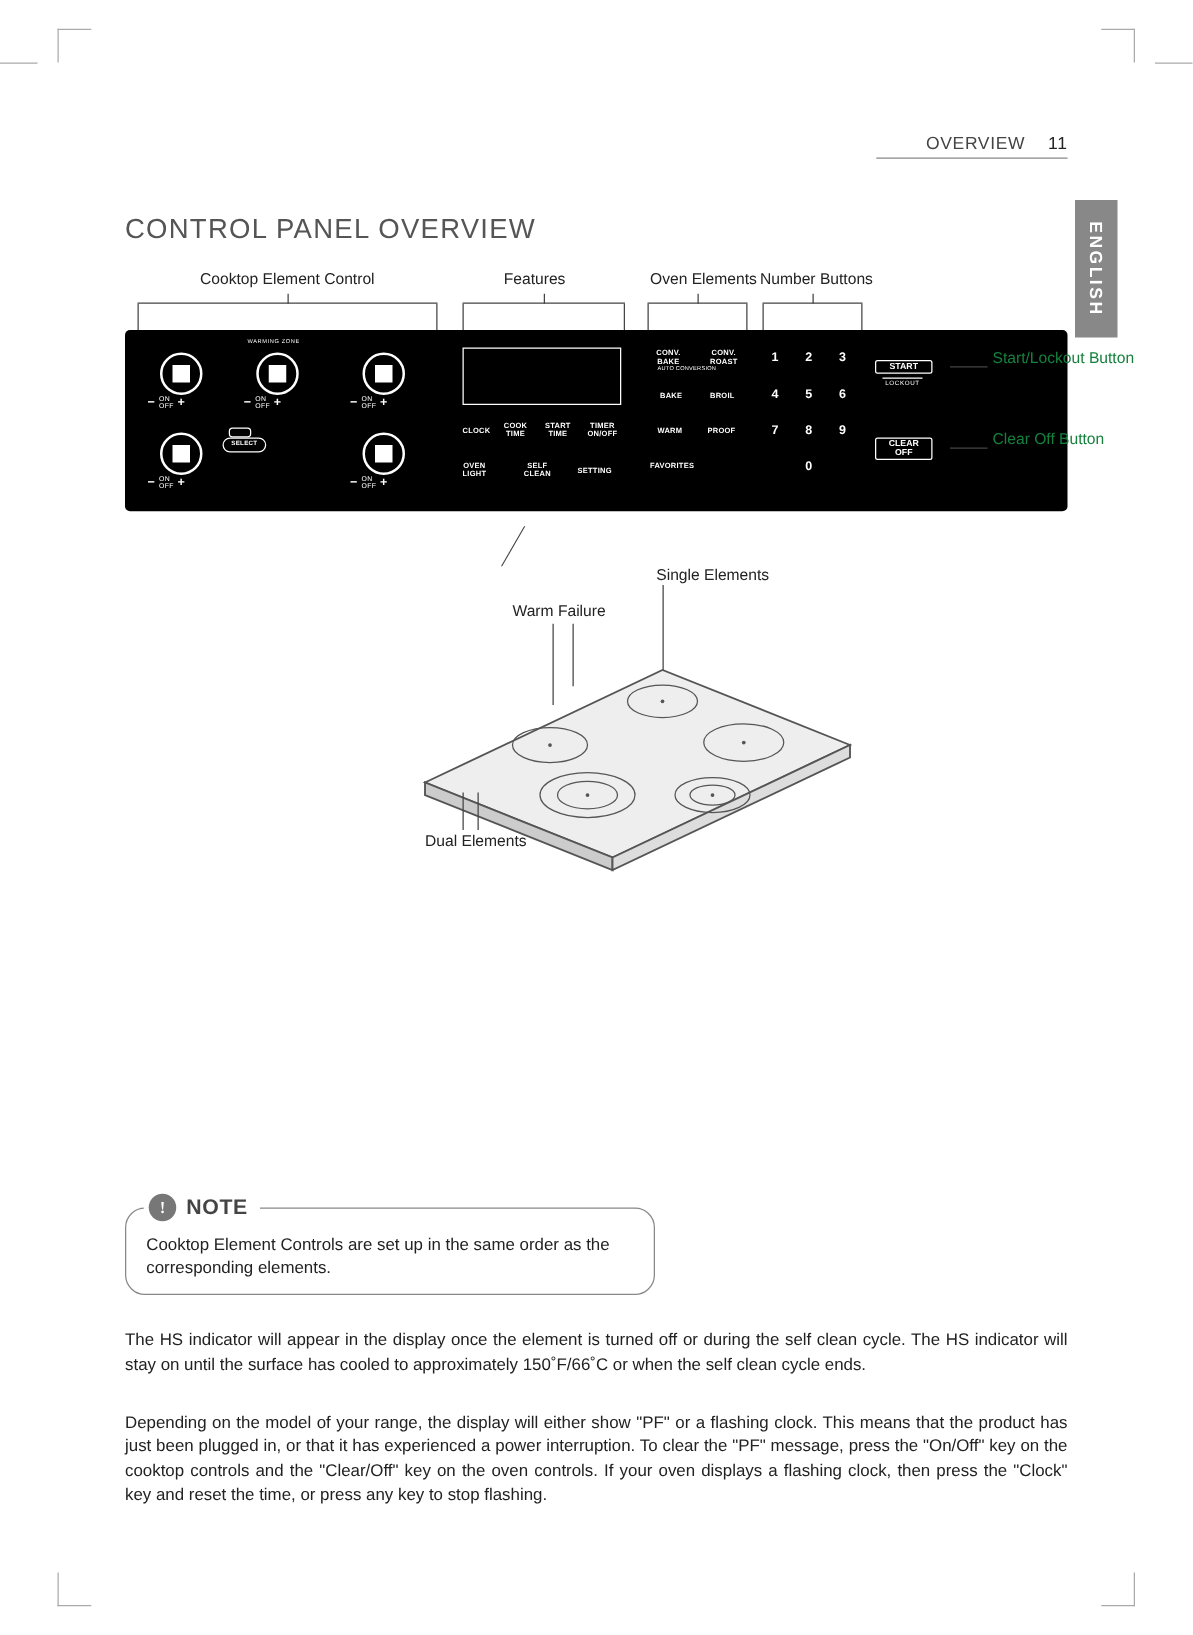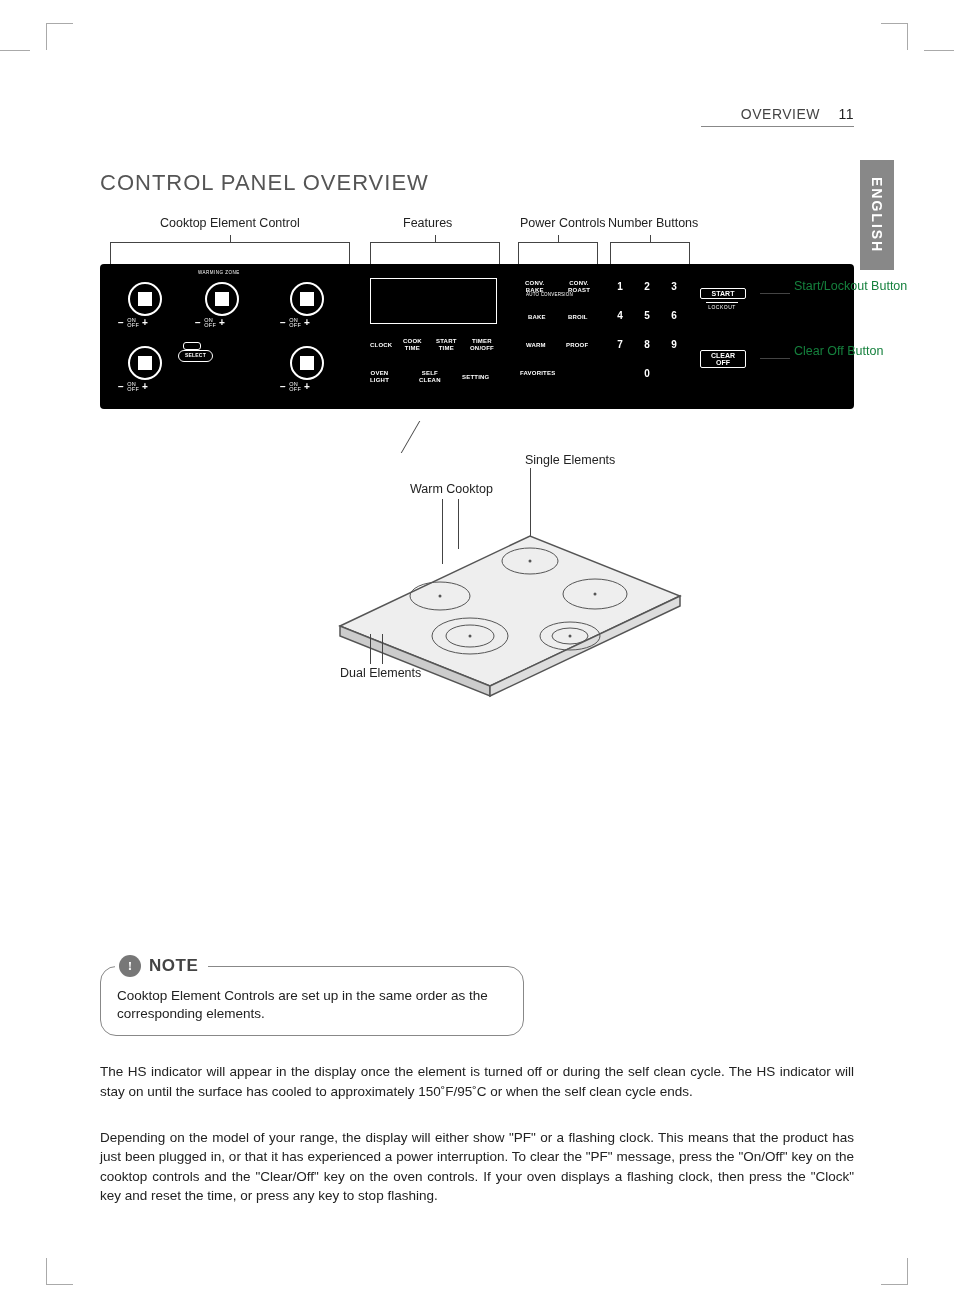--- a/index.html
+++ b/index.html
@@ -197,21 +197,21 @@
   <div class="sidetab">
     <span>ENGLISH</span>
   </div>
 
   <h1 class="title">CONTROL PANEL OVERVIEW</h1>
 
   <div class="diagram">
     <div class="label-row">
       <span style="left:60px">Cooktop Element Control</span>
       <span style="left:303px">Features</span>
-      <span style="left:420px">Power Controls</span>
+      <span style="left:420px">Oven Elements</span>
       <span style="left:508px">Number Buttons</span>
     </div>
 
     <div class="bracket" style="left:10px; width:240px; top:26px;">
       <div class="center-up"></div>
       <div class="down" style="left:0; height:22px;"></div>
       <div class="down" style="right:0; height:22px;"></div>
     </div>
     <div class="bracket" style="left:270px; width:130px; top:26px;">
       <div class="center-up"></div>
@@ -303,21 +303,21 @@
 
       <div style="position:absolute; left:98px; top:6px; font-size:4.5px; color:#fff; letter-spacing:0.5px;">WARMING ZONE</div>
     </div>
 
     <div class="leader" style="left:660px; top:77px; width:30px;"></div>
     <div class="rlabel" style="left:694px; top:63px; width:120px;">Start/Lockout Button</div>
     <div class="leader" style="left:660px; top:142px; width:30px;"></div>
     <div class="rlabel" style="left:694px; top:128px; width:120px;">Clear Off Button</div>
 
     <div class="ctlabel" style="left:425px; top:237px;">Single Elements</div>
-    <div class="ctlabel" style="left:310px; top:266px;">Warm Cooktop</div>
+    <div class="ctlabel" style="left:310px; top:266px;">Warm Failure</div>
 
     <div class="vleader" style="left:342px; top:283px; height:65px;"></div>
     <div class="vleader" style="left:358px; top:283px; height:50px;"></div>
     <div class="vleader" style="left:430px; top:252px; height:75px;"></div>
     <div class="leader" style="left:430px; top:252px; width:0;"></div>
     <div class="vleader" style="left:310px; top:205px; height:32px; transform:skewX(-30deg);"></div>
 
     <div class="cooktop">
       <svg viewBox="0 0 420 210">
         <polygon points="70,120 260,30 410,90 220,180" fill="#eee" stroke="#555" stroke-width="1.5"></polygon>
@@ -347,20 +347,20 @@
 
   <div class="notebox">
     <div class="tab">
       <span class="noteicon">!</span>
       <span class="notetitle">NOTE</span>
     </div>
     <span>Cooktop Element Controls are set up in the same order as the corresponding elements.</span>
   </div>
 
   <div class="section">
-    <p>The HS indicator will appear in the display once the element is turned off or during the self clean cycle. The HS indicator will stay on until the surface has cooled to approximately 150˚F/95˚C or when the self clean cycle ends.</p>
+    <p>The HS indicator will appear in the display once the element is turned off or during the self clean cycle. The HS indicator will stay on until the surface has cooled to approximately 150˚F/66˚C or when the self clean cycle ends.</p>
   </div>
 
   <div class="section">
     <p>Depending on the model of your range, the display will either show "PF" or a flashing clock.  This means that the product has just been plugged in, or that it has experienced a power interruption.  To clear the "PF" message, press the "On/Off" key on the cooktop controls and the "Clear/Off" key on the oven controls.  If your oven displays a flashing clock, then press the "Clock" key and reset the time, or press any key to stop flashing.</p>
   </div>
 
 </div>
 
 </body></html>

